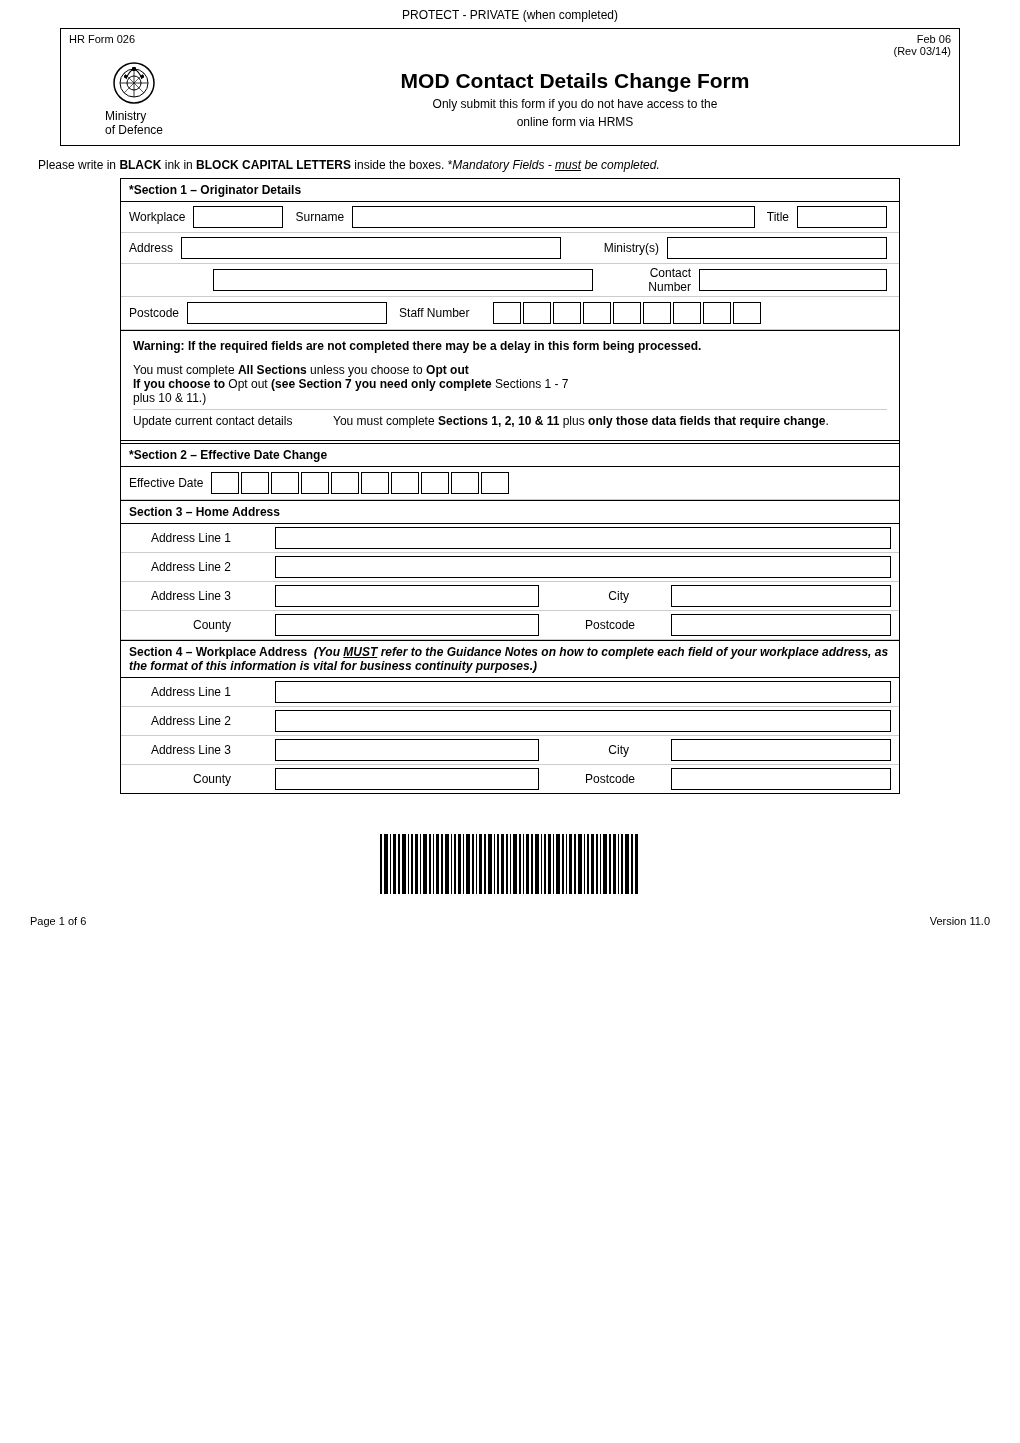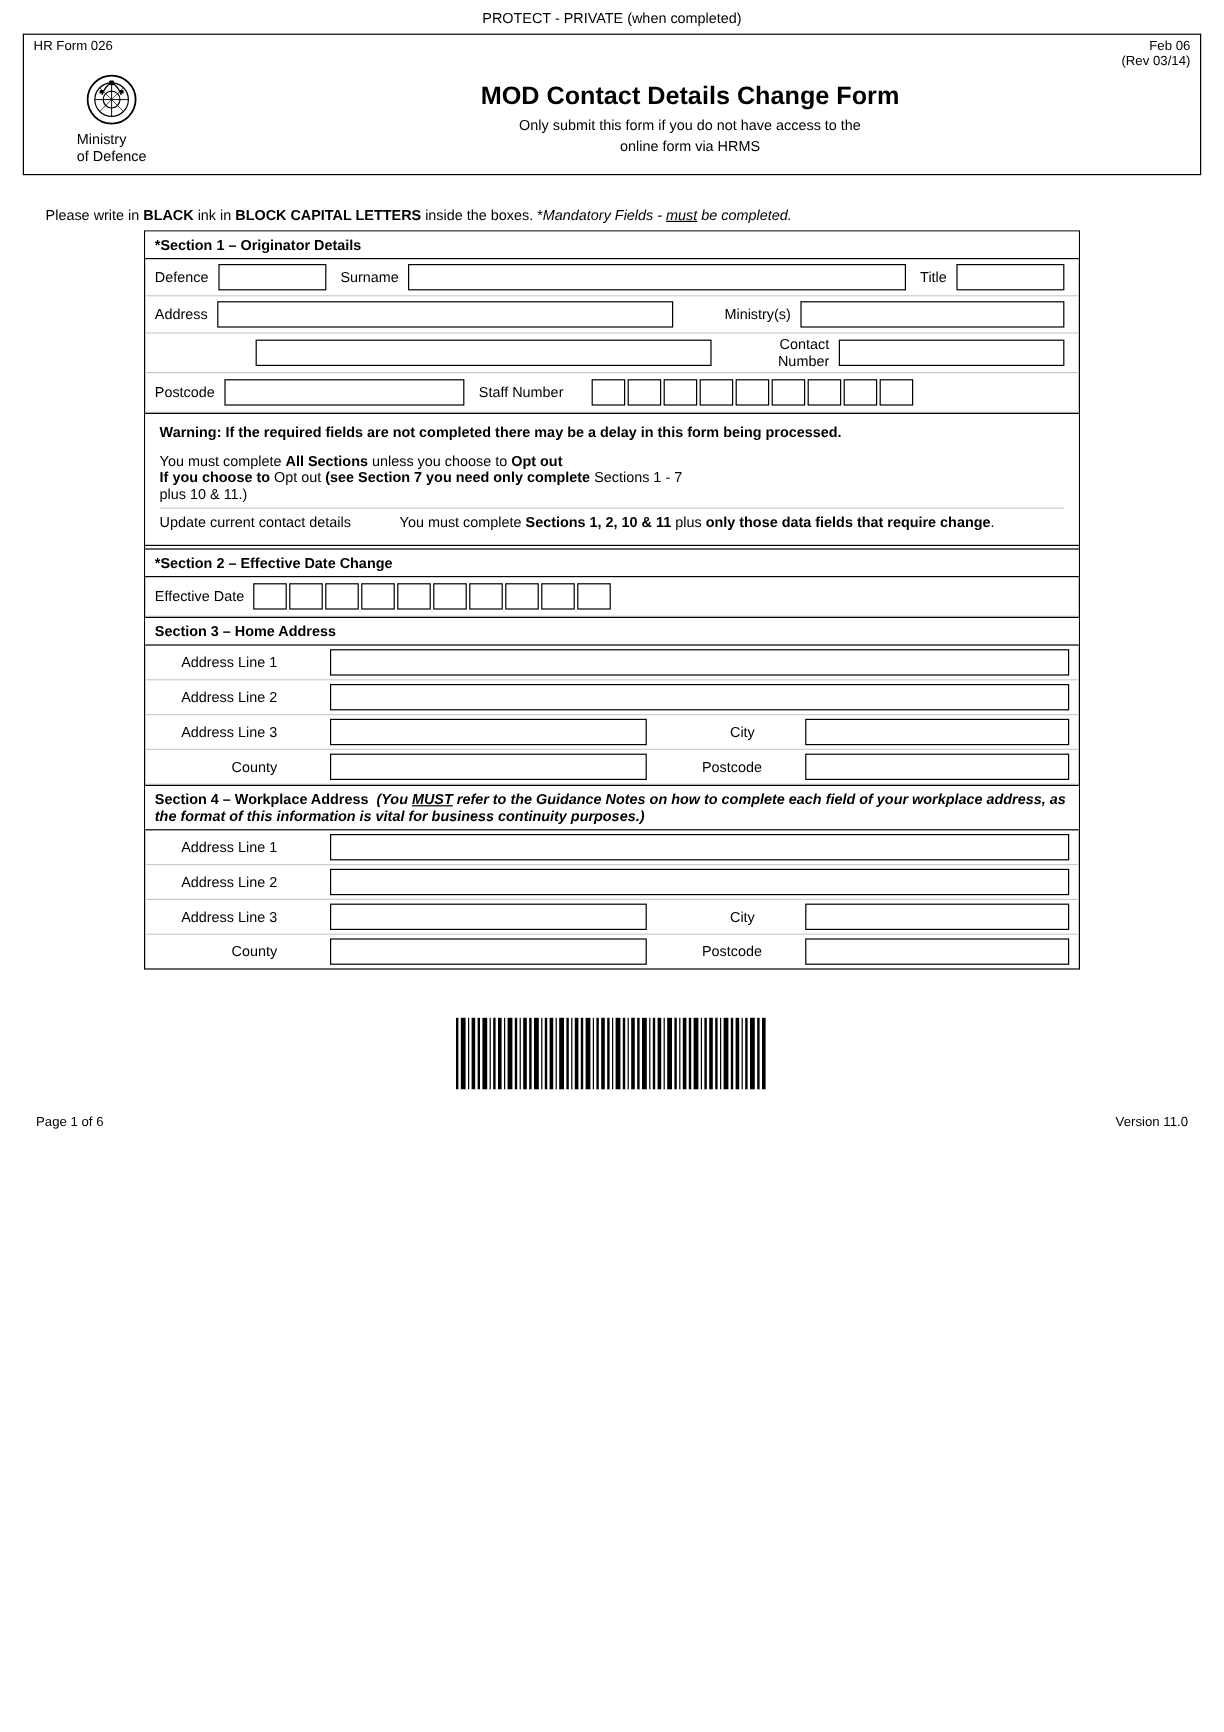--- a/index.html
+++ b/index.html
@@ -23,21 +23,21 @@
     
     .protect-banner {
       text-align: center;
       font-size: 12px;
       padding: 8px 0 4px 0;
       width: 100%;
     }
     
     .header-outer {
       border: 1px solid #000;
-      width: 982px;
+      width: 900px;
       margin: 2px auto 0 auto;
     }
     .header-top {
       display: flex;
       justify-content: space-between;
       align-items: flex-start;
       padding: 4px 8px 0 8px;
     }
     .form-number { font-size: 11px; }
     .form-date { font-size: 11px; text-align: right; }
@@ -72,21 +72,21 @@
       font-size: 21px;
       font-weight: bold;
     }
     .header-center p {
       font-size: 12px;
       margin-top: 4px;
     }
     
     .instructions-line {
       width: 960px;
-      margin: 22px auto 0 auto;
+      margin: 8px auto 0 auto;
       padding: 4px 8px;
       font-size: 12px;
     }
     
     .form-outer {
       width: 780px;
       margin: 2px auto 0 auto;
       border: 1px solid #000;
     }
     
@@ -266,21 +266,21 @@
     Please write in <strong>BLACK</strong> ink in <strong>BLOCK CAPITAL LETTERS</strong> inside the boxes. *<em>Mandatory Fields - <u>must</u> be completed.</em>
   </div>
 
   <div class="form-outer">
 
     <div class="section-header">
       <span>*Section 1 – Originator Details</span>
     </div>
 
     <div class="ist-row">
-      <span class="ist-label">Defence</span>
+      <span class="ist-label">Workplace</span>
       <div class="ist-box" style="width:90px;"></div>
       <span class="ist-label" style="margin-left:8px;">Surname</span>
       <div class="ist-box" style="flex:1;"></div>
       <span class="ist-label" style="margin-left:8px;">Title</span>
       <div class="ist-box" style="width:90px;"></div>
     </div>
 
     <div class="ist-row">
       <span class="ist-label">Address</span>
       <div class="ist-box" style="width:380px;"></div>

